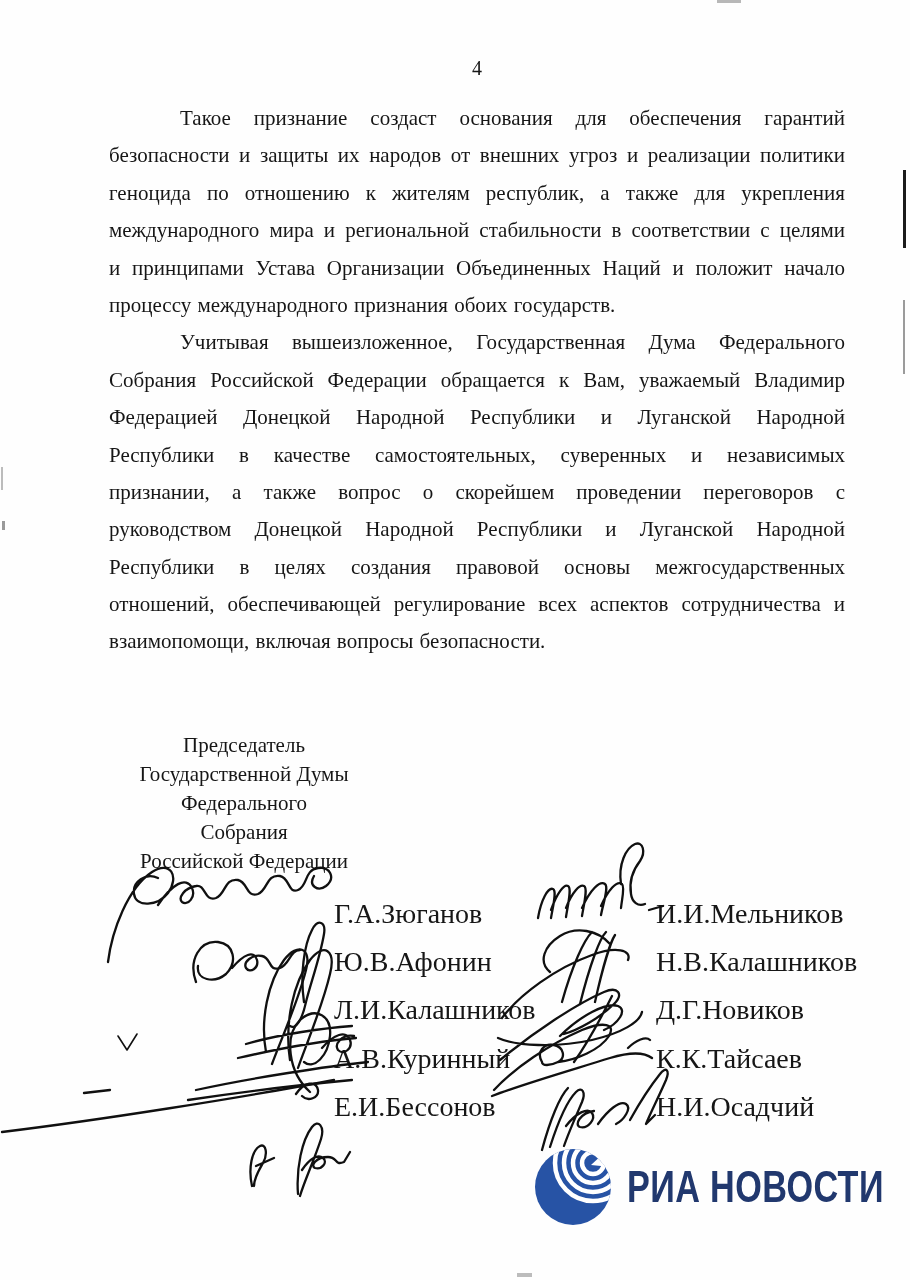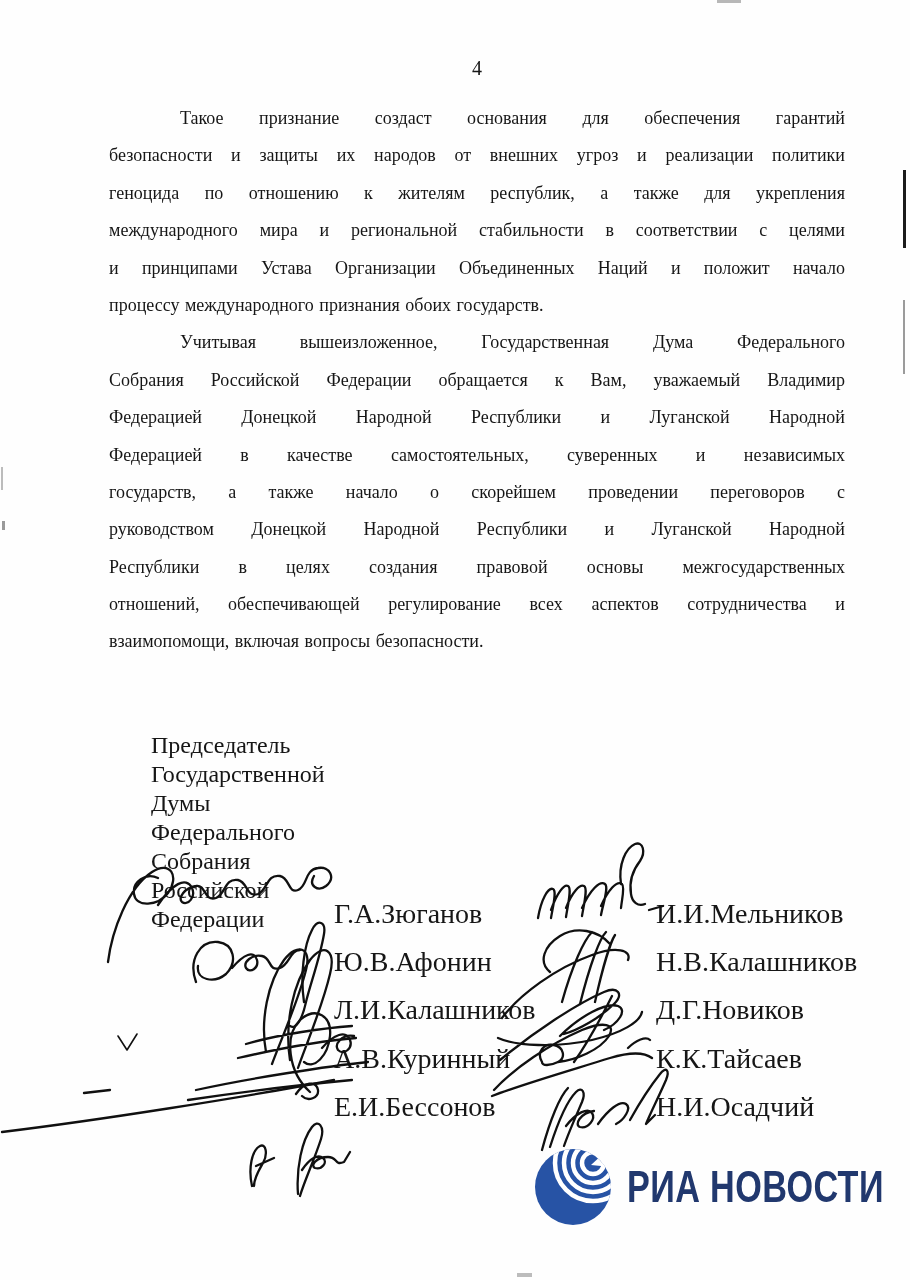--- a/index.html
+++ b/index.html
@@ -7,29 +7,29 @@
     position:relative; width:910px; height:1280px;
     background:#fefefe; overflow:hidden;
     font-family:"Liberation Serif", serif; color:#161616;
   }
   .pagenum {
     position:absolute; top:57px; left:109px; width:736px;
     text-align:center; font-size:20px;
   }
   .bodytext { position:absolute; left:109px; top:100px; width:736px; }
   .tline {
-    font-size:18px; line-height:37.4px; height:37.4px;
+    font-size:21px; line-height:37.4px; height:37.4px;
     text-align:justify; text-align-last:justify; overflow:hidden;
     word-spacing:1px;
   }
   .tline.indent { text-indent:71px; }
   .tline.last { text-align-last:left; }
   .signoff {
-    position:absolute; left:151px; top:731px; width:214px;
-    font-size:24px; line-height:29px;
+    position:absolute; left:137px; top:731px; width:214px;
+    text-align:center; font-size:21px; line-height:29px;
   }
   .sig-col { position:absolute; top:890px; }
   .sig-col.left { left:334px; }
   .sig-col.right { left:656px; }
   .sig-name { height:48.2px; line-height:48.2px; font-size:28px; white-space:nowrap; }
   .sig-svg { position:absolute; left:0; top:0; pointer-events:none; }
   .sig-svg path { fill:none; stroke:#101010; stroke-width:2.3; stroke-linecap:round; stroke-linejoin:round; }
   .sig-svg path.thin { stroke-width:1.6; }
   .artifact { position:absolute; }
   .ria { position:absolute; left:533px; top:1147px; display:flex; align-items:center; }
@@ -50,22 +50,22 @@
   <div class="bodytext">
     <div class="tline indent">Такое признание создаст основания для обеспечения гарантий</div>
     <div class="tline">безопасности и защиты их народов от внешних угроз и реализации политики</div>
     <div class="tline">геноцида по отношению к жителям республик, а также для укрепления</div>
     <div class="tline">международного мира и региональной стабильности в соответствии с целями</div>
     <div class="tline">и принципами Устава Организации Объединенных Наций и положит начало</div>
     <div class="tline last">процессу международного признания обоих государств.</div>
     <div class="tline indent">Учитывая вышеизложенное, Государственная Дума Федерального</div>
     <div class="tline">Собрания Российской Федерации обращается к Вам, уважаемый Владимир</div>
     <div class="tline">Федерацией Донецкой Народной Республики и Луганской Народной</div>
-    <div class="tline">Федерацией в качестве самостоятельных, суверенных и независимых</div>
-    <div class="tline">государств, а также начало о скорейшем проведении переговоров с</div>
+    <div class="tline">Республики в качестве самостоятельных, суверенных и независимых</div>
+    <div class="tline">признании, а также вопрос о скорейшем проведении переговоров с</div>
     <div class="tline">руководством Донецкой Народной Республики и Луганской Народной</div>
     <div class="tline">Республики в целях создания правовой основы межгосударственных</div>
     <div class="tline">отношений, обеспечивающей регулирование всех аспектов сотрудничества и</div>
     <div class="tline last">взаимопомощи, включая вопросы безопасности.</div>
   </div>
 
   <div class="signoff">
     <div>Председатель</div>
     <div>Государственной Думы</div>
     <div>Федерального Собрания</div>

